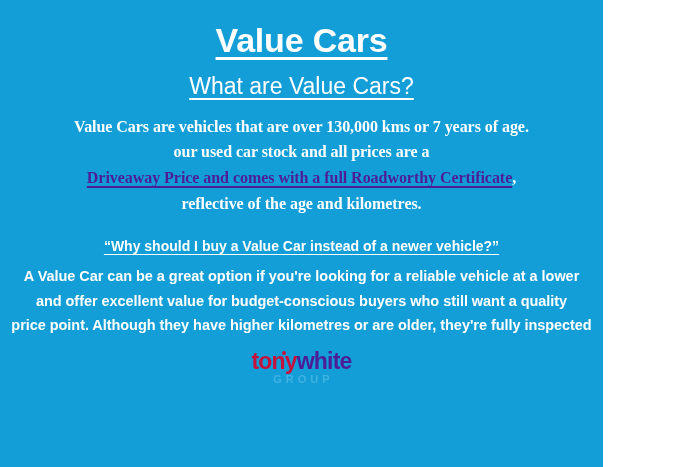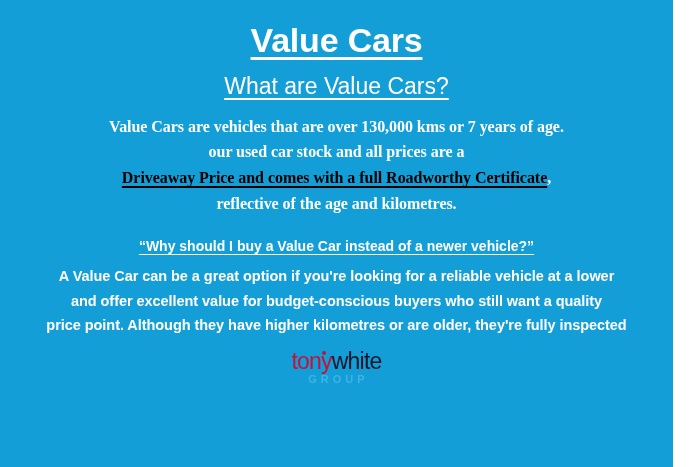--- a/index.html
+++ b/index.html
@@ -8,21 +8,21 @@
     padding: 0;
   }
   body {
     width: 700px;
     height: 467px;
     overflow: hidden;
     font-family: "Liberation Sans", sans-serif;
   }
   #poster {
     position: relative;
-    width: 673px;
+    width: 603px;
     height: 467px;
     background: #139ED8;
     box-sizing: border-box;
     display: flex;
     flex-direction: column;
     align-items: center;
     padding: 14px 14px 0 14px;
   }
 
   
@@ -61,21 +61,21 @@
     font-size: 16px;
     font-weight: 700;
     line-height: 1.62;
     letter-spacing: -0.05px;
     font-family: Liberation Serif, serif;
   }
   .line {
     display: block;
   }
   .highlight {
-    color: #000000;
+    color: #4c1d95;
     text-decoration: underline;
     text-decoration-thickness: 2px;
     text-underline-offset: 2.5px;
   }
   .comma-white {
     color: #FFFFFF;
     text-decoration: none;
   }
 
   
@@ -103,31 +103,31 @@
   
   .logo-wrap {
     margin-top: 13px;
     display: flex;
     flex-direction: column;
     align-items: center;
     line-height: 1;
   }
   .logo-main {
     font-size: 23px;
-    font-weight: 400;
+    font-weight: 700;
     letter-spacing: -0.8px;
     display: flex;
     align-items: baseline;
     position: relative;
   }
   .logo-tony {
     color: #C4123C;
   }
   .logo-white {
-    color: #0f172a;
+    color: #4c1d95;
     position: relative;
   }
   .logo-dot {
     position: absolute;
     width: 4px;
     height: 4px;
     border-radius: 50%;
     background: #C4123C;
     top: 1px;
     left: 30.5px;

